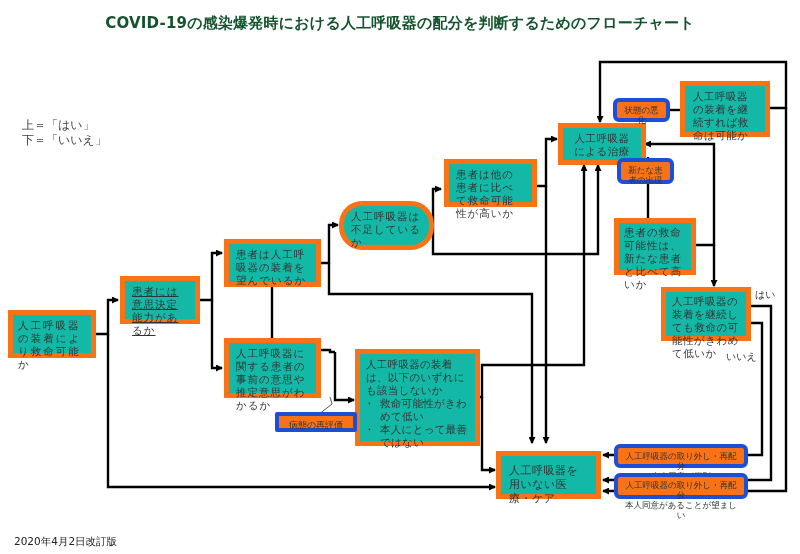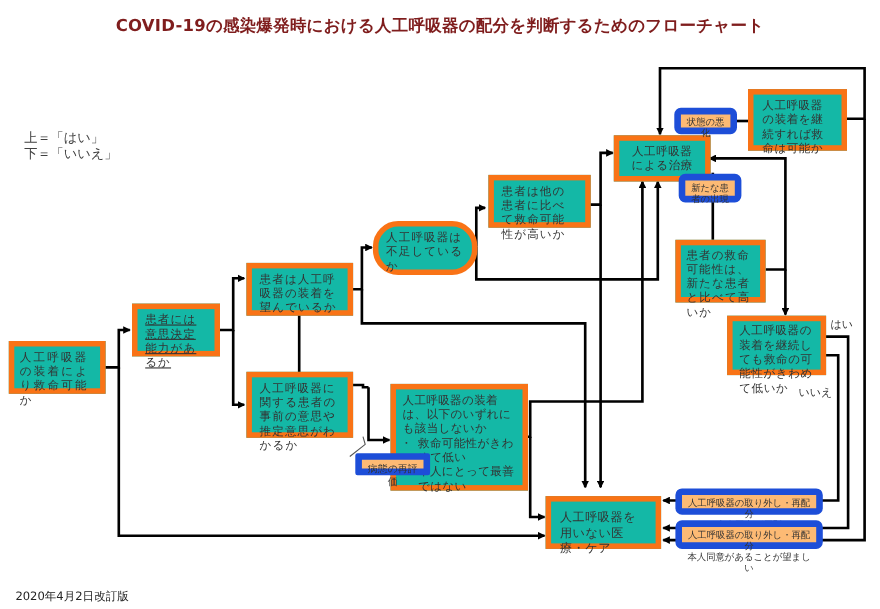--- a/index.html
+++ b/index.html
@@ -1,25 +1,25 @@
 <!DOCTYPE html>
 <html><head>
 <meta charset="utf-8">
 <style>
   html, body { margin: 0; padding: 0; background: #ffffff; }
   body { width: 800px; height: 554px; position: relative; overflow: hidden;
          font-family: "DejaVu Sans", "Liberation Sans", sans-serif; color: #222; }
   .title { position: absolute; left: 0; width: 800px; top: 14px; text-align: center;
-           font-size: 15px; font-weight: bold; color: #7f1d1d; letter-spacing: 0.2px; }
+           font-size: 15px; font-weight: bold; color: #14532d; letter-spacing: 0.2px; }
   .legend { position: absolute; left: 22px; top: 118px; font-size: 12px; line-height: 15px; color: #404040; }
   .footer { position: absolute; left: 14px; top: 535px; font-size: 10.5px; color: #222; }
   svg.lines { position: absolute; left: 0; top: 0; }
   .box { position: absolute; background: #14b8a6; border: 5px solid #f97316; box-sizing: border-box;
          font-size: 10.5px; line-height: 13px; padding: 4px 7px; color: #333; letter-spacing: 1px; }
-  .pill { position: absolute; background: #fdba74; border: 6px solid #1d4ed8; border-radius: 6px;
+  .pill { position: absolute; background: #f97316; border: 4px solid #1d4ed8; border-radius: 6px;
           box-sizing: border-box; font-size: 8.5px; line-height: 10px; text-align: center;
           padding: 3px 4px; color: #333; }
   .label { position: absolute; font-size: 10px; color: #333; }
   .bullets { margin: 0; padding: 0; list-style: none; }
   .bullets li { position: relative; padding-left: 14px; }
   .bullets li::before { content: "・"; position: absolute; left: -2px; }
 </style>
 </head>
 <body>
 
@@ -102,21 +102,21 @@
   <ul class="bullets">
     <li>救命可能性がきわめて低い</li>
     <li>本人にとって最善ではない</li>
   </ul>
 </div>
 
 <div class="box" style="left:496px; top:451px; width:105px; height:48px; padding:8px 8px; font-size:11px; line-height:14px; letter-spacing:0.5px;">人工呼吸器を用いない医療・ケア</div>
 
 <div class="pill" style="left:613px; top:98px; width:57px; height:24px;">状態の悪化</div>
 <div class="pill" style="left:617px; top:158px; width:57px; height:26px;">新たな患者の出現</div>
-<div class="pill" style="left:275px; top:412px; width:68px; height:20px; border-radius:2px; font-size:9px; line-height:12px; padding:3px 4px;margin-left:48px;">病態の再評価</div>
+<div class="pill" style="left:275px; top:412px; width:82px; height:20px; border-radius:2px; font-size:9px; line-height:12px; padding:3px 4px;">病態の再評価</div>
 
 <div class="pill" style="left:614px; top:444px; width:134px; height:24px;">
   <div>人工呼吸器の取り外し・再配分</div>
   <div>本人同意が原則</div>
 </div>
 <div class="pill" style="left:614px; top:473px; width:134px; height:26px;">
   <div>人工呼吸器の取り外し・再配分</div>
   <div>本人同意があることが望ましい</div>
 </div>
 

